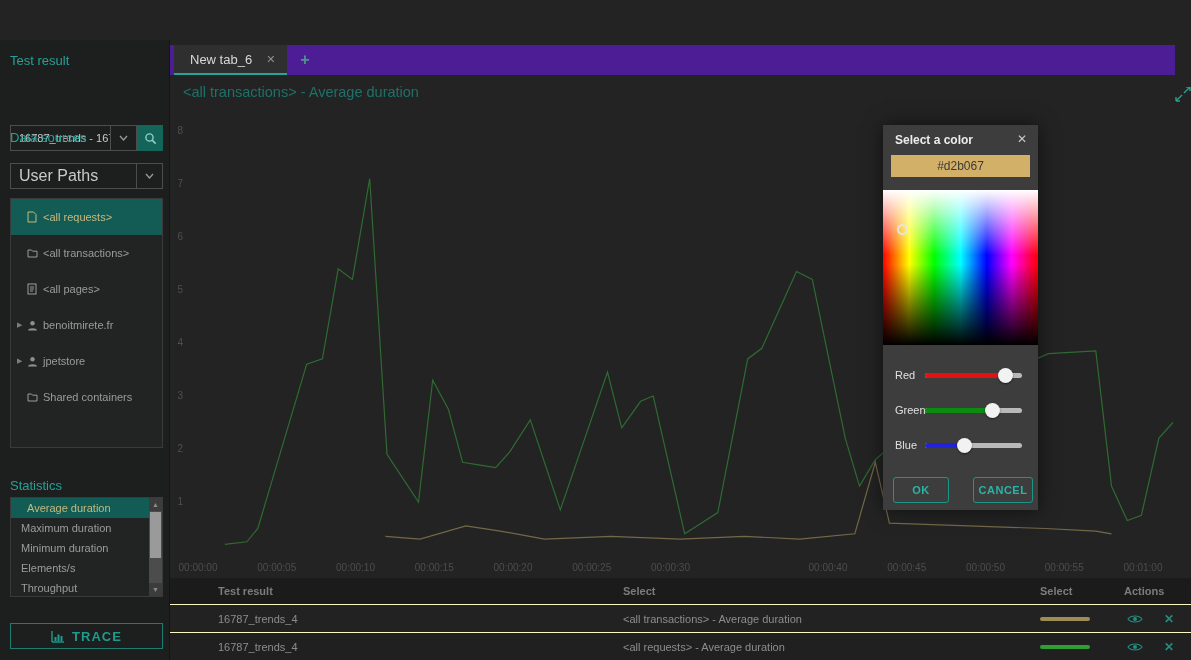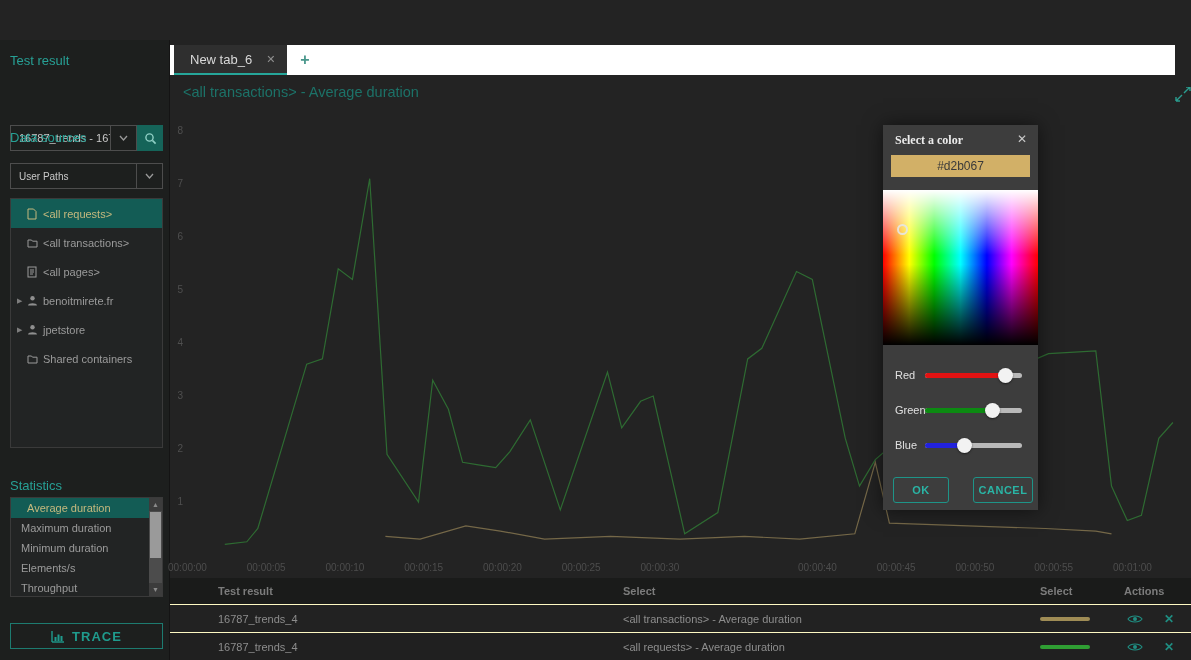--- a/index.html
+++ b/index.html
@@ -15,74 +15,74 @@
   
   .sidebar { position:absolute; left:0; top:40px; width:170px; height:620px; background:#1d1f1e; border-right:1px solid #141414; }
   .sec-h { position:absolute; left:10px; font-size:13px; color:#27a095; }
   .select { position:absolute; height:26px; border:1px solid #4d4d4d; background:transparent; color:#c9c9c9;
     font-size:11px; display:flex; align-items:center; cursor:pointer; }
   .sel-txt { padding-left:8px; flex:1; overflow:hidden; white-space:nowrap; }
   .sel-chev { width:26px; height:100%; border-left:1px solid #4d4d4d; display:flex; align-items:center; justify-content:center; }
   .search-btn { position:absolute; left:137px; top:85px; width:26px; height:26px; background:#156459; border:none;
     display:flex; align-items:center; justify-content:center; cursor:pointer; }
   .panel { position:absolute; left:10px; width:153px; border:1px solid #3a3a3a; background:#222424; }
-  .tree-item { height:29px; display:flex; align-items:center; font-size:11px; color:#9b9b9b; cursor:pointer; padding-left:8px; }
+  .tree-item { height:36px; display:flex; align-items:center; font-size:11px; color:#9b9b9b; cursor:pointer; padding-left:8px; }
   .tree-item .caret { width:10px; font-size:7px; color:#7d7d7d; margin-left:-2px; }
   .tree-item .nocaret { width:8px; }
   .tree-item .t-ic { width:16px; display:flex; align-items:center; }
   .tree-item.selected { background:#135c55; color:#c6b97e; }
   .stats-item { height:20px; line-height:20px; font-size:11px; color:#9b9b9b; padding-left:10px; cursor:pointer; }
   .stats-item.selected { background:#135c55; color:#c6b97e;padding-left:16px; }
   .sb { position:absolute; right:0; top:0; width:13px; height:100%; background:#4c4c4c; }
   .sb .arr { position:absolute; left:0; width:13px; height:13px; background:#3c3c3c; color:#8a8a8a; font-size:7px;
     text-align:center; line-height:13px; cursor:pointer; }
   .sb .arr.dn { bottom:0; }
   .sb .thumb { position:absolute; left:1px; top:14px; width:11px; height:46px; background:#9a9a9a; cursor:pointer; }
   .trace { position:absolute; left:10px; top:583px; width:153px; height:26px; background:transparent;
     border:1px solid #1d7b70; color:#1f9b8d; font-size:13px; font-weight:bold; letter-spacing:1px;
     display:flex; align-items:center; justify-content:center; gap:7px; cursor:pointer; }
 
   
   .grip { position:absolute; left:171px; top:357px; width:7px; height:23px; cursor:col-resize; }
   .grip i { display:block; width:6px; height:5px; background:#1e8a7e; margin-bottom:2px; }
 
   
-  .tabstrip { position:absolute; left:170px; top:45px; right:16px; height:30px; background:#ffffff; }
+  .tabstrip { position:absolute; left:170px; top:45px; right:16px; height:30px; background:#4c1d95; }
   .tab { position:absolute; left:4px; top:0; height:30px; padding:0 12px 0 16px; background:#2f2f2f;
     border-bottom:2px solid #26a69a; display:flex; align-items:center; gap:14px; cursor:pointer; }
   .tab-label { font-size:13px; color:#d9d9d9; }
   .tab-x { font-size:11px; color:#8f8f8f; cursor:pointer; }
   .tab-add { position:absolute; left:120px; top:0; width:30px; height:30px; text-align:center; line-height:30px;
     font-size:16px; font-weight:bold; color:#49978c; cursor:pointer; }
 
   
   .chart { position:absolute; left:170px; top:75px; width:1021px; height:503px; background:#232323; }
   .c-title { position:absolute; left:13px; top:9px; font-size:14.5px; color:#1c7268; }
   .expand { position:absolute; right:-1px; top:12px; width:18px; height:16px; cursor:pointer; overflow:hidden; }
   #plot { position:absolute; left:0; top:0; width:1021px; height:480px; }
   .ytick { position:absolute; left:0; width:13px; text-align:right; font-size:10px; color:#4f4f4f; }
-  .xtick { position:absolute; top:487px; width:60px; text-align:left; font-size:10px; color:#4d4d4d; }
+  .xtick { position:absolute; top:487px; width:60px; text-align:center; font-size:10px; color:#4d4d4d; }
 
   
   .table { position:absolute; left:170px; top:578px; width:1021px; height:82px; }
   .t-head { position:relative; height:26px; background:#1a1b1a; }
   .t-head span { position:absolute; top:7px; font-size:11px; font-weight:bold; color:#7c7c7c; }
   .t-row { position:relative; height:28px; background:#222222; border-top:1px solid #fef9c3; cursor:pointer; }
   .t-row.alt { background:#202020; }
   .t-cell { position:absolute; top:8px; font-size:11px; color:#8d8d8d; }
   .swatch { position:absolute; left:870px; top:12px; width:50px; height:4px; border-radius:2px; }
   .act-eye { position:absolute; left:957px; top:7px; width:16px; height:14px; cursor:pointer; }
   .act-x { position:absolute; left:994px; top:7px; font-size:12px; font-weight:bold; color:#1f8d81; cursor:pointer; }
   .col-testresult { left:48px; } .col-curve { left:453px; } .col-color { left:870px; } .col-actions { left:954px; }
 
   
   .dialog { position:absolute; left:883px; top:125px; width:155px; height:385px; background:#3d3d3d;
     box-shadow:0 0 18px rgba(0,0,0,0.55); z-index:10; }
   .d-head { position:absolute; left:0; top:0; width:100%; height:30px; }
-  .d-title { position:absolute; left:12px; top:8px; font-size:12px; font-weight:bold; color:#ececec;font-family:Liberation Serif, serif; }
+  .d-title { position:absolute; left:12px; top:8px; font-size:12px; font-weight:bold; color:#ececec; }
   .d-x { position:absolute; right:11px; top:7px; font-size:12px; color:#c9c9c9; cursor:pointer; }
   .hex { position:absolute; left:8px; top:30px; width:139px; height:22px; text-align:center; line-height:22px;
     font-size:12px; color:#3a3a3a; cursor:text; }
   .grad { position:absolute; left:0; top:65px; width:155px; height:155px; cursor:crosshair;
     background:
       linear-gradient(to bottom, rgba(255,255,255,1) 0%, rgba(255,255,255,0) 42%, rgba(0,0,0,0) 48%, rgba(0,0,0,1) 100%),
       linear-gradient(to right, #f00 0%, #ff0 17%, #0f0 33%, #0ff 50%, #00f 67%, #f0f 83%, #f00 100%); }
   .ring { position:absolute; left:14px; top:34px; width:11px; height:11px; border:2px solid rgba(230,230,230,0.9);
     border-radius:50%; }
   .srow { position:absolute; left:0; width:155px; height:20px;text-align:center; }
@@ -121,21 +121,21 @@
         <svg width="13" height="13" viewBox="0 0 13 13">
             <circle cx="5.5" cy="5.5" r="3.6" fill="none" stroke="#8fd0c5" stroke-width="1.4"></circle>
             <line x1="8.4" y1="8.4" x2="11.6" y2="11.6" stroke="#8fd0c5" stroke-width="1.6"></line>
           </svg>
       </span>
     </button>
 
     <div class="sec-h" style="top:90px;">Data sources</div>
 
     <div class="select" style="left:10px; top:123px; width:153px;">
-      <span class="sel-txt" style="font-size:10px;">User Paths</span>
+      <span class="sel-txt" style="font-size:16px;">User Paths</span>
       <span class="sel-chev">
         <svg width="9" height="6" viewBox="0 0 9 6">
             <polyline points="1,1 4.5,5 8,1" fill="none" stroke="#9a9a9a" stroke-width="1.3"></polyline>
           </svg>
       </span>
     </div>
 
     <div class="panel" style="top:158px; height:250px;">
       <div class="tree-item selected">
         <span class="nocaret"></span>

